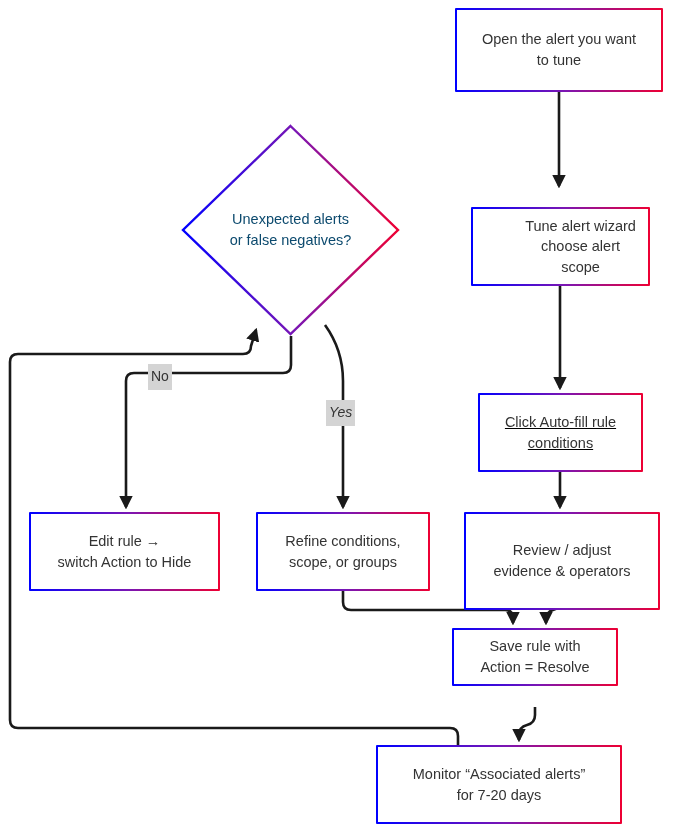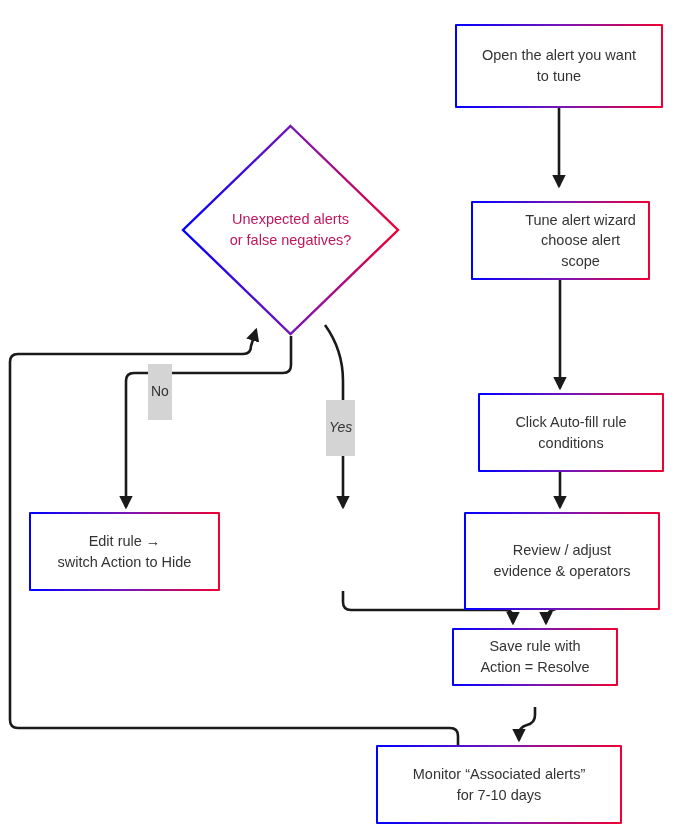--- a/index.html
+++ b/index.html
@@ -60,35 +60,35 @@
   }
   .diamond-shape {
     position: absolute;
     left: 0; top: 0;
     width: 100%;
     height: 100%;
   }
   .diamond-label {
     position: relative;
     z-index: 2;
-    color: #be185d;
+    color: #0c4a6e;
     font-size: 14.5px;
     line-height: 1.42;
     text-align: center;
     white-space: pre-line;
   }
 
   
   .edge-label {
     position: absolute;
     background: #d4d4d4;
     color: #333333;
     font-size: 14px;
     line-height: 1.25;
-    padding: 19px 3px;
+    padding: 4px 3px;
     white-space: nowrap;
     z-index: 3;
   }
 </style>
 </head>
 <body>
 
 <div id="canvas">
 
   <svg class="edges" viewBox="0 0 678 835" xmlns="http://www.w3.org/2000/svg">
@@ -115,31 +115,31 @@
       <path d="M 458 745 L 458 736 Q 458 728 450 728 L 18 728 Q 10 728 10 720
                L 10 362 Q 10 354 18 354 L 243 354 Q 251 354 251 346 L 256 330" marker-end="url(#arrow)"></path>
 
       <path d="M 291 336 L 291 365 Q 291 373 283 373 L 134 373 Q 126 373 126 381
                L 126 507" marker-end="url(#arrow)"></path>
 
       <path d="M 325 325 Q 343 350 343 381 L 343 507" marker-end="url(#arrow)"></path>
     </g>
   </svg>
 
-  <div class="node node-box" style="left:455px; top:8px; width:208px; height:84px;margin-top:16px;">
+  <div class="node node-box" style="left:455px; top:8px; width:208px; height:84px;">
     <div class="node-label">Open the alert you want
 to tune</div>
   </div>
 
-  <div class="node node-box" style="left:471px; top:201px; width:179px; height:79px;padding-left:40px;">
+  <div class="node node-box" style="left:471px; top:207px; width:179px; height:79px;padding-left:40px;">
     <div class="node-label">Tune alert wizard
 choose alert scope</div>
   </div>
 
-  <div class="node node-box" style="left:478px; top:393px; width:186px; height:79px;">
+  <div class="node node-box" style="left:478px; top:393px; width:165px; height:79px;text-decoration:underline;">
     <div class="node-label">Click Auto-fill rule
 conditions</div>
   </div>
 
   <div class="node node-box" style="left:464px; top:512px; width:196px; height:98px;">
     <div class="node-label">Review / adjust
 evidence &amp; operators</div>
   </div>
 
   <div class="node node-diamond" style="left:181px; top:124px; width:219px; height:212px;">
@@ -155,28 +155,32 @@
     </svg>
     <div class="diamond-label">Unexpected alerts
 or false negatives?</div>
   </div>
 
   <div class="node node-box" style="left:29px; top:512px; width:191px; height:79px;justify-content:center;">
     <div class="node-label">Edit rule →
 switch Action to Hide</div>
   </div>
 
+  <div class="node node-box" style="left:256px; top:512px; width:174px; height:79px;">
+    <div class="node-label">Refine conditions,
+scope, or groups</div>
+  </div>
 
   <div class="node node-box" style="left:452px; top:628px; width:166px; height:58px;">
     <div class="node-label">Save rule with
 Action = Resolve</div>
   </div>
 
   <div class="node node-box" style="left:376px; top:745px; width:246px; height:79px;">
     <div class="node-label">Monitor “Associated alerts”
-for 7-10 days</div>
+for 7-20 days</div>
   </div>
 
   <div class="edge-label" style="left:148px; top:364px;">No</div>
 
   <div class="edge-label" style="left:326px; top:400px;font-style:italic;">Yes</div>
 
 </div>
 
 </body></html>

